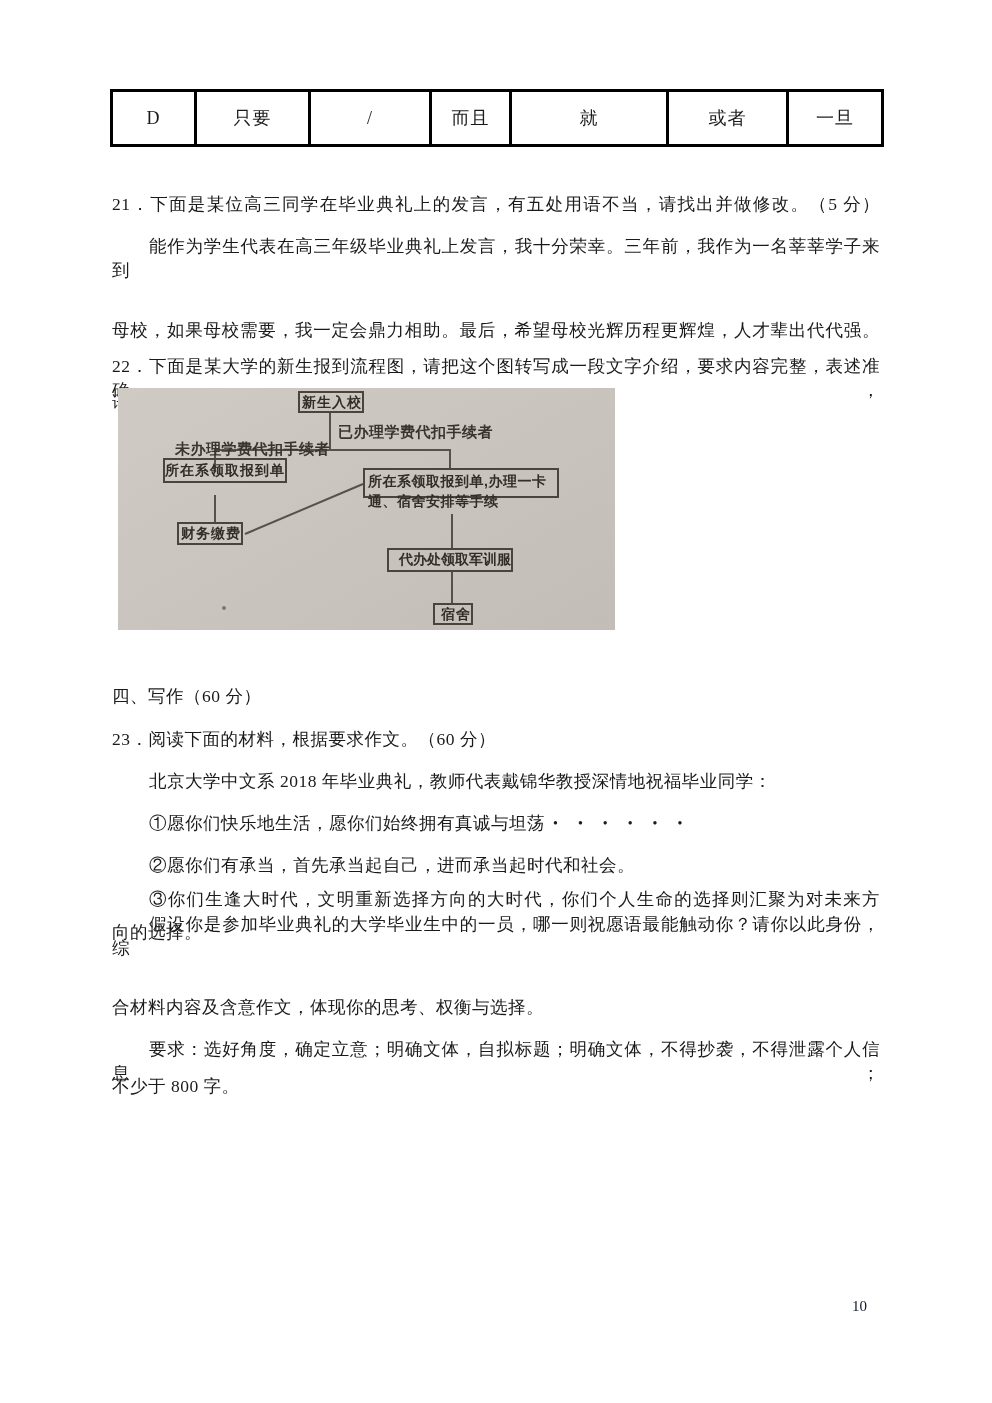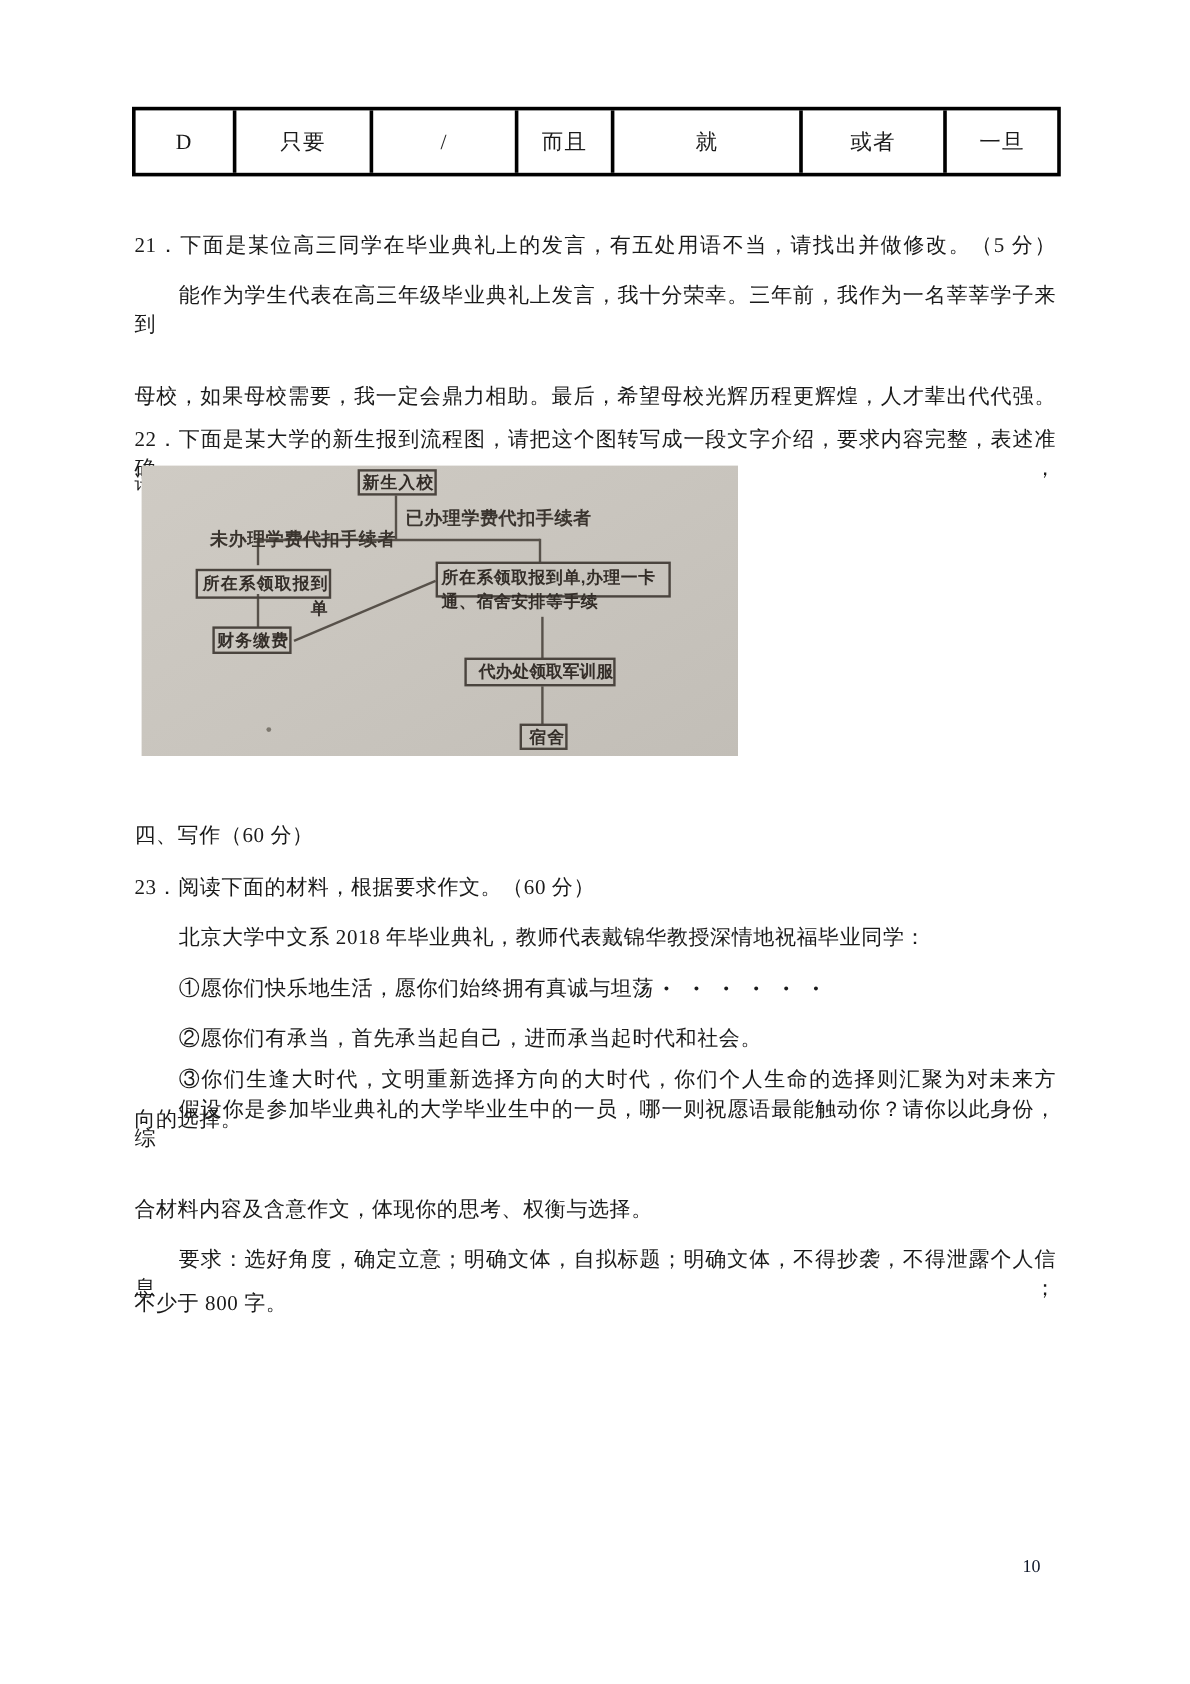--- a/index.html
+++ b/index.html
@@ -84,21 +84,21 @@
         <line x1="332" y1="61" x2="332" y2="81"></line>
         <line x1="97" y1="107" x2="97" y2="135"></line>
         <line x1="127" y1="146" x2="245" y2="96"></line>
         <line x1="334" y1="126" x2="334" y2="161"></line>
         <line x1="334" y1="184" x2="334" y2="216"></line>
       </g>
     </svg>
     <div class="fcbox" style="left:180px;top:3px;width:66px;height:22px;">新生入校</div>
     <div class="fclabel" style="left:57px;top:35px;margin-top:17px;">未办理学费代扣手续者</div>
     <div class="fclabel" style="left:220px;top:35px;">已办理学费代扣手续者</div>
-    <div class="fcbox" style="left:45px;top:86px;width:113px;height:25px;line-height:21px;">所在系领取报到单</div>
+    <div class="fcbox" style="left:45px;top:70px;width:124px;height:25px;line-height:21px;">所在系领取报到单</div>
     <div class="fcbox" style="left:245px;top:80px;width:196px;height:30px;text-align:left;padding:1px 3px;line-height:20px;letter-spacing:0.5px;">所在系领取报到单,办理一卡通、宿舍安排等手续</div>
     <div class="fcbox" style="left:59px;top:134px;width:66px;height:23px;">财务缴费</div>
     <div class="fcbox" style="left:269px;top:160px;width:126px;height:24px;letter-spacing:0;">代办处领取军训服</div>
     <div class="fcbox" style="left:315px;top:215px;width:40px;height:22px;">宿舍</div>
     <div class="speck"></div>
   </div>
 
   <div class="ln" style="top:648px">四、写作（60 分）</div>
   <div class="ln" style="top:691px">23．阅读下面的材料，根据要求作文。（60 分）</div>
   <div class="ln ind" style="top:733px">北京大学中文系 2018 年毕业典礼，教师代表戴锦华教授深情地祝福毕业同学：</div>

